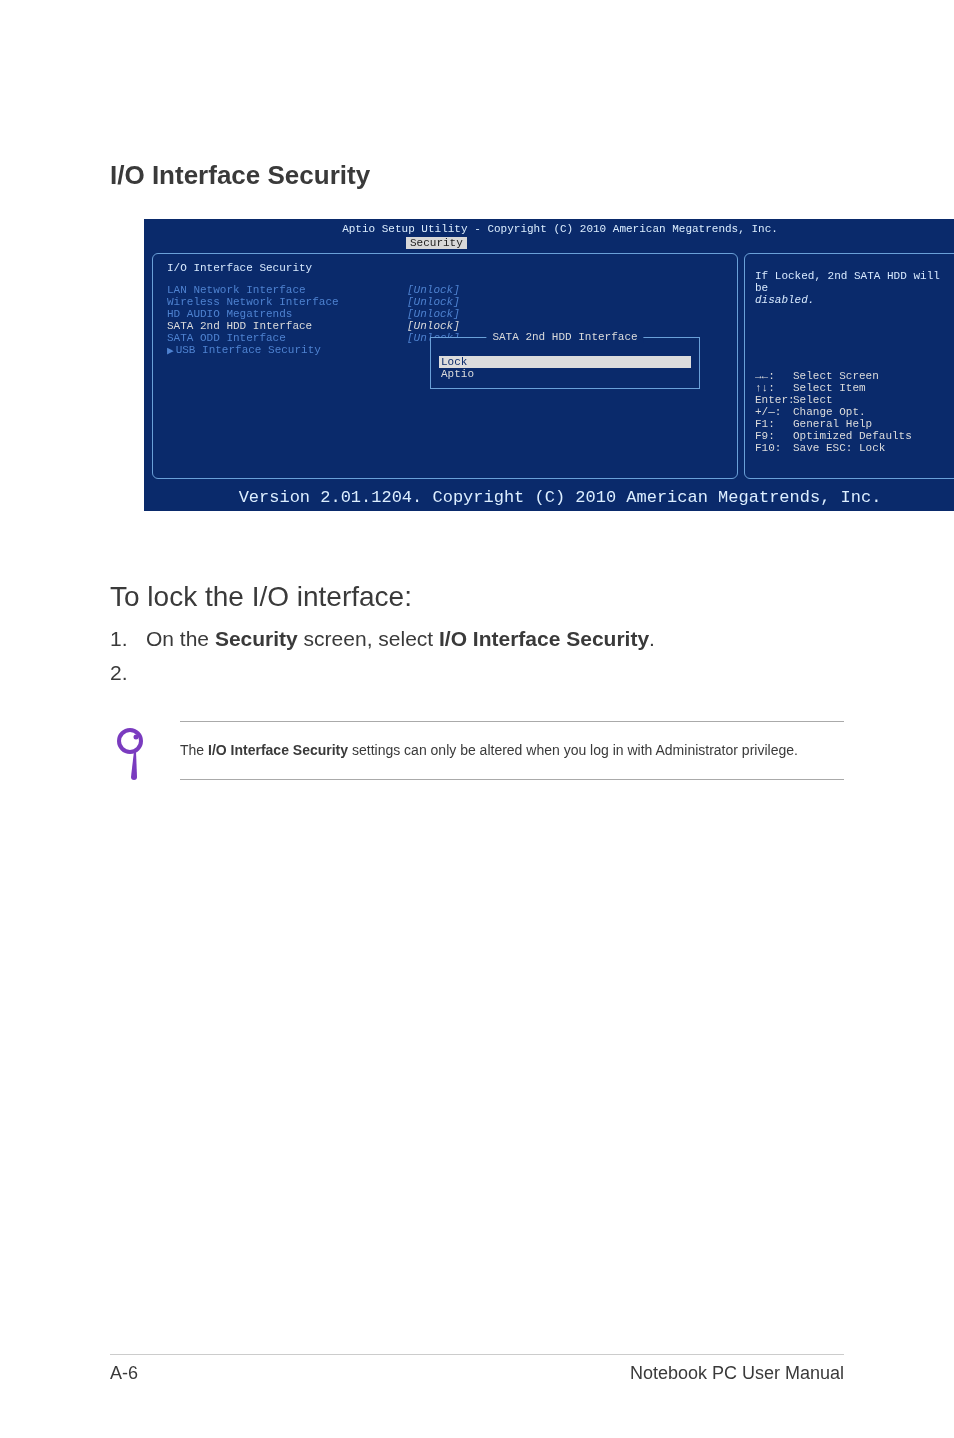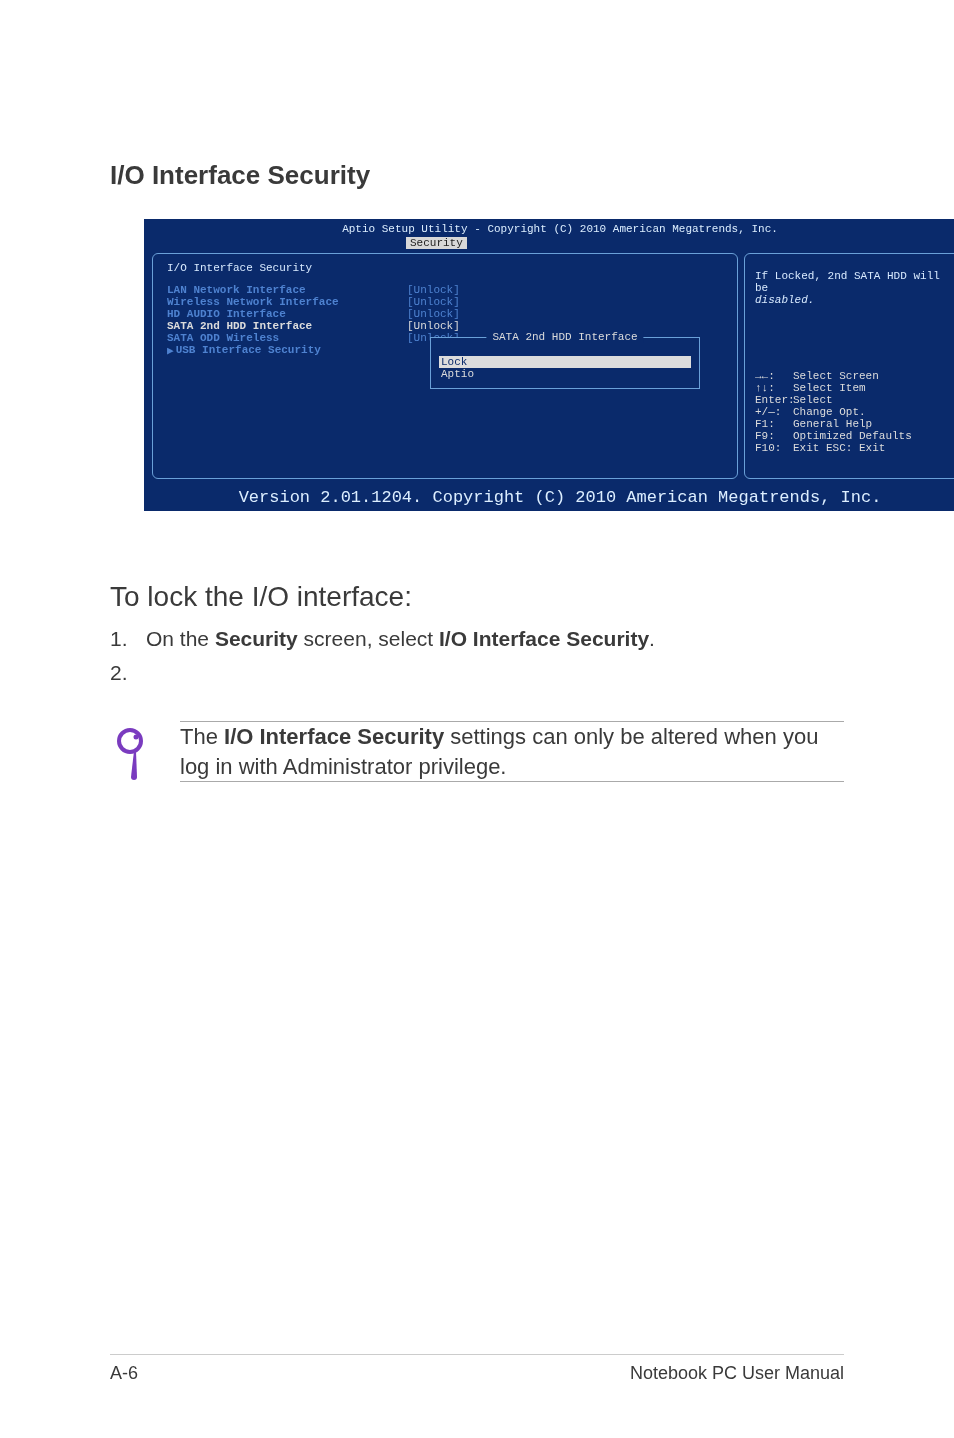--- a/index.html
+++ b/index.html
@@ -64,22 +64,22 @@
   .bios-right {
     width: 224px;
     margin-left: 6px;
     border: 1px solid #6aa0d8;
     border-radius: 6px;
     padding: 16px 10px;
     position: relative;
   }
   .io-title { color: #d8eaff; margin-bottom: 10px; }
   .io-row { display: flex; }
-  .io-label { width: 240px; color: #4e82d0; font-weight: bold; }
-  .io-val { color: #4e82d0; }
+  .io-label { width: 240px; color: #4e82d0; }
+  .io-val { color: #4e82d0; font-style: italic; }
   .io-label.sel, .io-val.sel { color: #dcdcdc; }
   .io-label.sub { color: #4e82d0; }
   .io-arrow { color: #4e82d0; margin-right: 2px; }
   .help-title { color: #d8eaff; }
   .help-text { color: #d8eaff; font-style: italic; }
   .popup {
     position: absolute;
     left: 286px;
     top: 118px;
     width: 270px;
@@ -128,22 +128,22 @@
   .note {
     display: flex;
     align-items: flex-start;
     margin-top: 10px;
   }
   .note-icon { width: 70px; flex-shrink: 0; padding-top: 6px; padding-left: 4px; }
   .note-text {
     flex: 1;
     border-top: 1px solid #aaa;
     border-bottom: 1px solid #aaa;
-    padding: 0 0;
-    font-size: 22px;
+    padding: 19px 0;
+    font-size: 14px;
     color: #3a3a3a;
     line-height: 1.35;
   }
   .footer {
     position: absolute;
     bottom: 54px;
     left: 110px;
     right: 110px;
     border-top: 1px solid #ccc;
     padding-top: 8px;
@@ -171,47 +171,47 @@
         <div class="io-title">I/O Interface Security</div>
         <div class="io-row">
           <span class="io-label">LAN Network Interface</span>
           <span class="io-val">[Unlock]</span>
         </div>
         <div class="io-row">
           <span class="io-label">Wireless Network Interface</span>
           <span class="io-val">[Unlock]</span>
         </div>
         <div class="io-row">
-          <span class="io-label">HD AUDIO Interface</span>
+          <span class="io-label">HD AUDIO Megatrends</span>
           <span class="io-val">[Unlock]</span>
         </div>
         <div class="io-row">
           <span class="io-label sel">SATA 2nd HDD Interface</span>
           <span class="io-val sel">[Unlock]</span>
         </div>
         <div class="io-row">
-          <span class="io-label">SATA ODD Wireless</span>
+          <span class="io-label">SATA ODD Interface</span>
           <span class="io-val">[Unlock]</span>
         </div>
         <div class="io-row">
           <span class="io-arrow">▶</span>
           <span class="io-label sub">USB Interface Security</span>
         </div>
       </div>
       <div class="bios-right">
         <div class="help-title">If Locked, 2nd SATA HDD will be</div>
         <div class="help-text">disabled.</div>
         <div class="key-hints">
           <div class="key-row"><span class="key-glyph">→←:</span><span>Select Screen</span></div>
           <div class="key-row"><span class="key-glyph">↑↓:</span><span>Select Item</span></div>
           <div class="key-row"><span class="key-glyph">Enter:</span><span>Select</span></div>
           <div class="key-row"><span class="key-glyph">+/—:</span><span>Change Opt.</span></div>
           <div class="key-row"><span class="key-glyph">F1:</span><span>General Help</span></div>
           <div class="key-row"><span class="key-glyph">F9:</span><span>Optimized Defaults</span></div>
-          <div class="key-row"><span class="key-glyph">F10:</span><span>Exit   ESC: Exit</span></div>
+          <div class="key-row"><span class="key-glyph">F10:</span><span>Save   ESC: Lock</span></div>
         </div>
       </div>
     </div>
     <div class="popup">
       <div class="popup-title">SATA 2nd HDD Interface</div>
       <div class="popup-item sel">Lock</div>
       <div class="popup-item">Aptio</div>
     </div>
     <div class="bios-footer">Version 2.01.1204. Copyright (C) 2010 American Megatrends, Inc.</div>
   </div>

